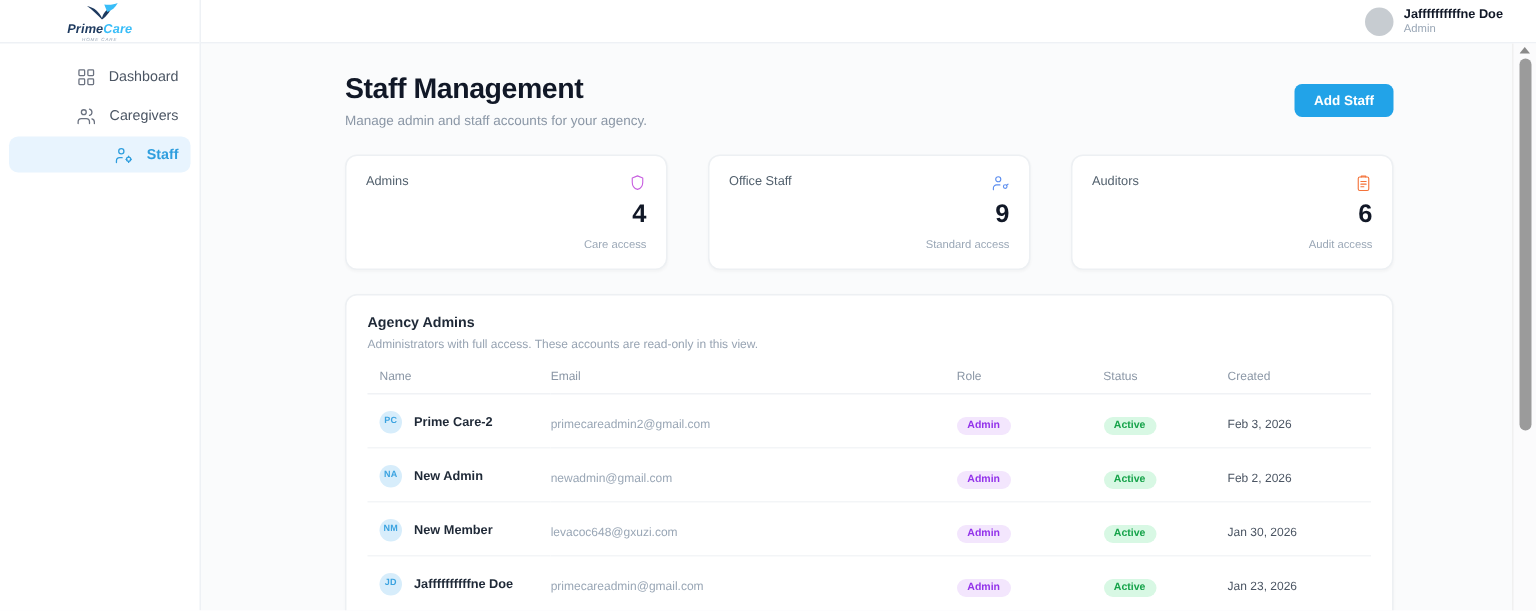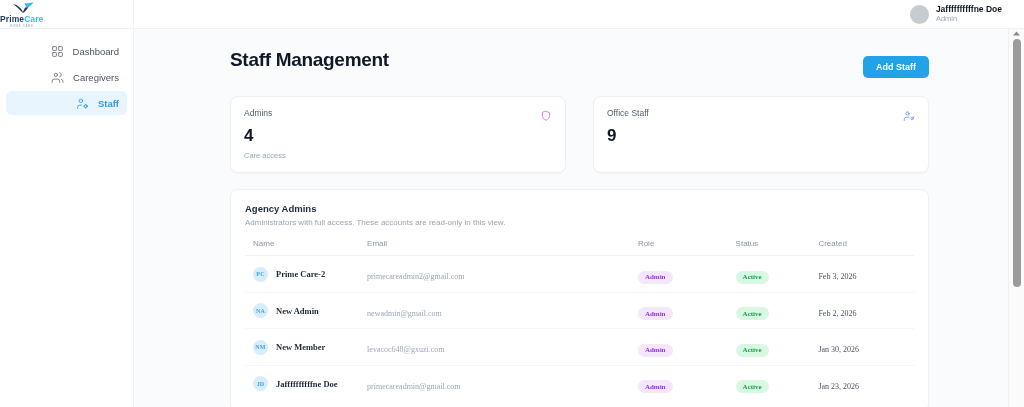--- a/index.html
+++ b/index.html
@@ -15,23 +15,24 @@
   
   .sidebar {
     width: 134px; height: 407px;
     background: #ffffff;
     border-right: 1px solid #eef1f5;
     flex: 0 0 134px;
     display: flex; flex-direction: column;
   }
   .logo-wrap {
     height: 29px;
-    display: flex; align-items: center; 
+    display: flex; align-items: center; justify-content: center;
     border-bottom: 1px solid #eef1f5;
     padding-top: 2px;
+    font-style: italic;
   }
   .logo { display: flex; flex-direction: column; align-items: center; line-height: 1; }
   .logo-bird { width: 30px; height: 12px; display: block; margin-bottom: 1px; }
   .logo-text { font-size: 8.5px; font-weight: 700; letter-spacing: .1px; }
   .logo-text .p1 { color: #1e3a5f; }
   .logo-text .p2 { color: #38bdf8; }
   .logo-sub { font-size: 3px; color: #9aa7b6; letter-spacing: .6px; margin-top: 1px; }
 
   .nav { padding: 10px 6px 0 6px; display: flex; flex-direction: column; gap: 2px; }
   .nav-item {
@@ -69,21 +70,21 @@
   .btn-primary {
     background: #22a3e8; color: #fff; border: none;
     font-size: 9px; font-weight: 600;
     padding: 6px 13px; border-radius: 5px; cursor: pointer;
     font-family: "Liberation Sans", sans-serif;
     margin-top: 7px;
     margin-left: 20px;
   }
 
   
-  .stats { display: flex; gap: 27px; margin-top: 18px; }
+  .stats { display: flex; gap: 27px; margin-top: 18px; text-align: right; }
   .stat-card {
     flex: 1; background: #fff;
     border: 1px solid #edf0f3; border-radius: 8px;
     padding: 11px 13px 12px 13px;
     box-shadow: 0 1px 2px rgba(16,24,40,.03);
   }
   .stat-top { display: flex; align-items: flex-start; justify-content: space-between; }
   .stat-label { font-size: 8.5px; color: #52606d; font-weight: 500; }
   .stat-ic { width: 12px; height: 12px; }
   .stat-ic svg { width: 12px; height: 12px; fill: none; stroke-width: 1.5; stroke-linecap: round; stroke-linejoin: round; }
@@ -97,21 +98,21 @@
     box-shadow: 0 1px 2px rgba(16,24,40,.03);
   }
   .panel-title { font-size: 9.5px; font-weight: 700; color: #1f2937; }
   .panel-sub { font-size: 8px; color: #98a4b3; margin-top: 4px; }
 
   table.tbl { width: 100%; border-collapse: collapse; margin-top: 12px; table-layout: fixed; }
   table.tbl th {
     text-align: left; font-size: 8px; font-weight: 500; color: #8b97a6;
     padding: 0 0 7px 0; border-bottom: 1px solid #f0f2f5;
   }
-  table.tbl td { padding: 9px 0 8px 0; border-bottom: 1px solid #f3f5f7; vertical-align: middle; font-family: Liberation Serif, serif; }
+  table.tbl td { padding: 9px 0 8px 0; border-bottom: 1px solid #f3f5f7; vertical-align: middle; }
   table.tbl tr:last-child td { border-bottom: none; }
   .col-name { width: 115px; padding-left: 8px !important; }
   .col-email { width: 255px; }
   .col-role { width: 92px; }
   .col-status { width: 78px; }
   .col-created { width: 90px; }
 
   .cell-name { display: flex; align-items: center; gap: 8px; }
   .avatar-sm {
     width: 15px; height: 15px; border-radius: 50%;
@@ -197,20 +198,21 @@
           <span class="user-role">Admin</span>
         </div>
       </div>
     </header>
 
     <div class="content">
 
       <div class="page-head">
         <div>
           <h1 class="page-title">Staff Management</h1>
+          <p class="page-sub">Manage admin and staff accounts for your agency.</p>
         </div>
         <button class="btn-primary">Add Staff</button>
       </div>
 
       <div class="stats">
 
         <div class="stat-card">
           <div class="stat-top">
             <span class="stat-label">Admins</span>
             <span class="stat-ic">
@@ -229,22 +231,37 @@
             <span class="stat-ic">
               <svg viewBox="0 0 24 24" stroke="#5b8def">
                   <circle cx="9" cy="7" r="3.4"></circle>
                   <path d="M2.5 21v-2.2A4.3 4.3 0 0 1 6.8 14.5h4.4"></path>
                   <circle cx="18.3" cy="16.8" r="2.4"></circle>
                   <path d="M22 13.6l-2 1.6"></path>
                 </svg>
             </span>
           </div>
           <div class="stat-value">9</div>
-        </div>
-
+          <div class="stat-note">Standard access</div>
+        </div>
+
+        <div class="stat-card">
+          <div class="stat-top">
+            <span class="stat-label">Auditors</span>
+            <span class="stat-ic">
+              <svg viewBox="0 0 24 24" stroke="#f4733a">
+                  <rect x="5" y="4" width="14" height="18" rx="2"></rect>
+                  <path d="M9 4V2.8h6V4"></path>
+                  <path d="M8.5 10h7M8.5 13.5h7M8.5 17h4"></path>
+                </svg>
+            </span>
+          </div>
+          <div class="stat-value">6</div>
+          <div class="stat-note">Audit access</div>
+        </div>
 
       </div>
 
       <div class="panel">
         <div class="panel-title">Agency Admins</div>
         <div class="panel-sub">Administrators with full access. These accounts are read-only in this view.</div>
 
         <table class="tbl">
           <thead>
             <tr>

